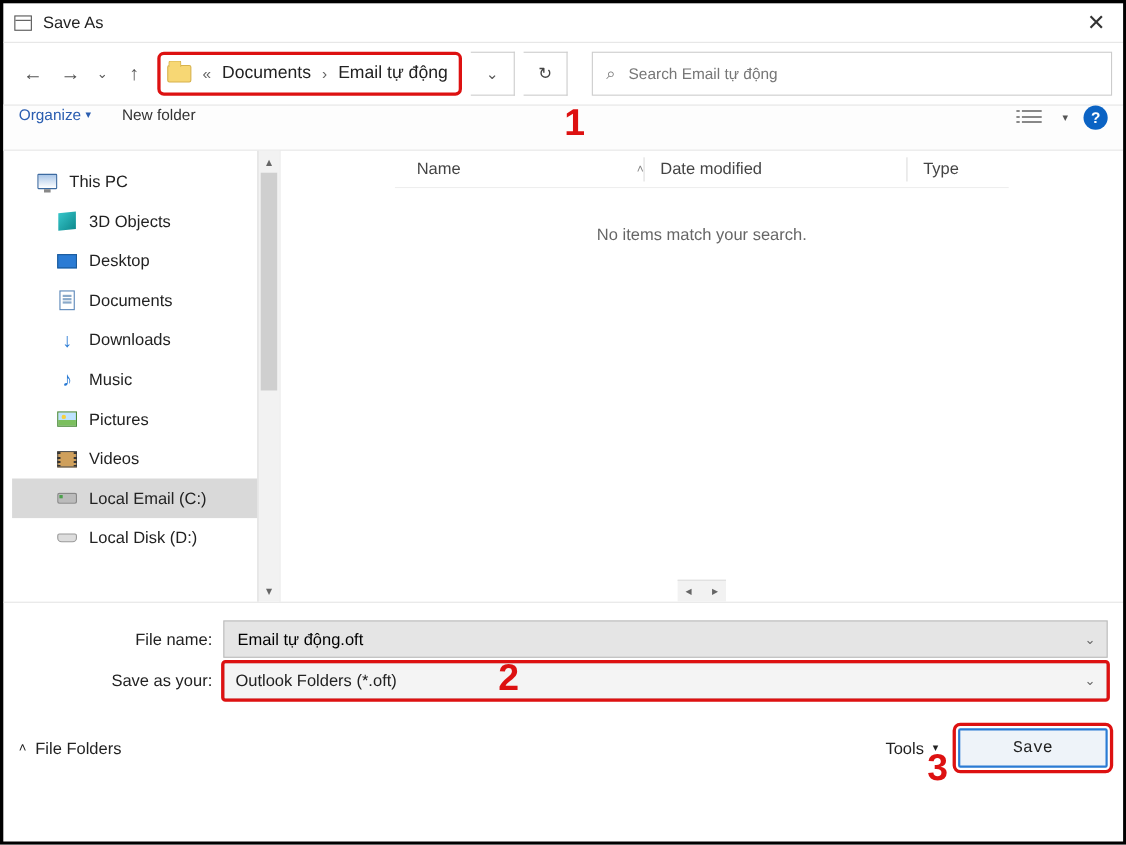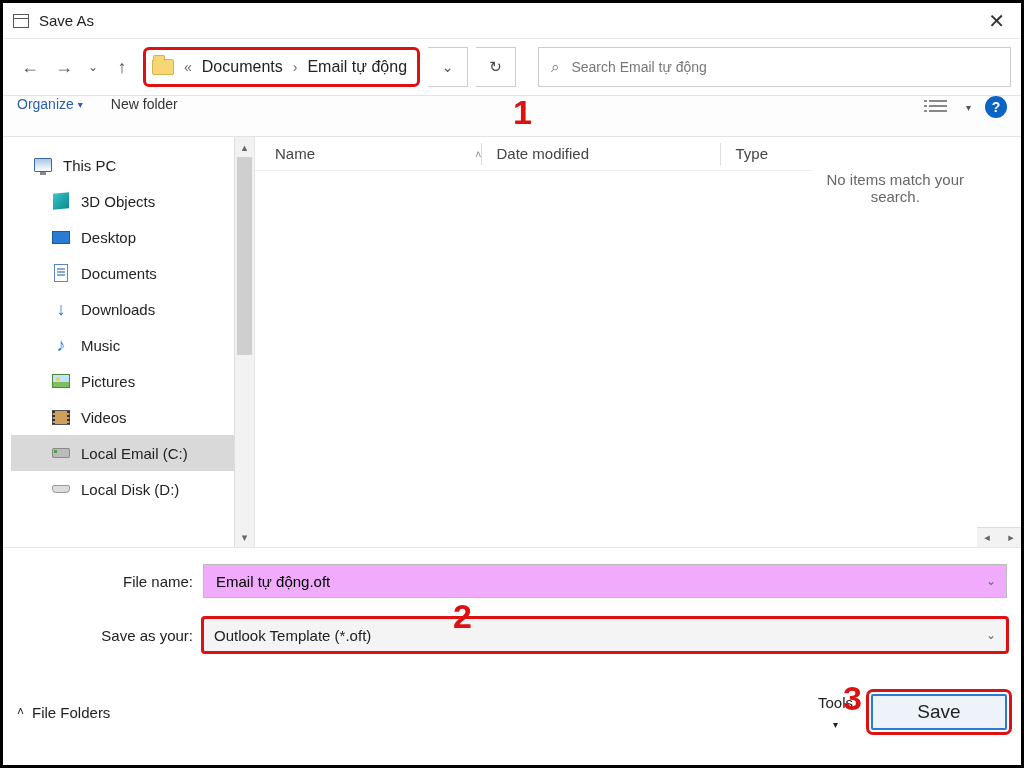--- a/index.html
+++ b/index.html
@@ -47,45 +47,45 @@
   .sidebar { flex:1; padding:10px 0 10px 8px; font-size:15px; }
   .sb-item { display:flex; align-items:center; gap:10px; height:36px; padding-left:22px; }
   .sb-item.sel { background:#d9d9d9; }
   .sb-sub { padding-left:40px; }
   .sb-icon { width:20px; height:18px; display:flex; align-items:center; justify-content:center; flex:0 0 20px; }
   .sb-vscroll { width:20px; background:#f2f2f2; border-left:1px solid #ddd; display:flex; flex-direction:column; }
   .sb-vscroll .sarrow { height:20px; display:flex; align-items:center; justify-content:center; color:#666; font-size:11px; }
   .sb-vscroll .thumb { flex:0 0 198px; background:#cfcfcf; margin:0 2px; }
   .sb-vscroll .track { flex:1; }
 
-  .filepane { flex:1; display:flex; flex-direction:row; }
+  .filepane { flex:1; display:flex; flex-direction:column;align-items:center; }
   .cols { display:flex; height:34px; align-items:center; color:#444; border-bottom:1px solid #eee; font-size:15px; }
   .col-name { flex:1; padding-left:20px; display:flex; align-items:center; gap:160px; }
   .sorticon { font-size:11px; color:#888; }
   .col-div { width:1px; height:22px; background:#ddd; }
   .col-date { width:238px; padding-left:14px; }
   .col-type { width:92px; padding-left:14px; }
   .empty { padding:34px 0 0 0; text-align:center; color:#666; font-size:15px; }
   .hscroll { margin-top:auto; height:20px; display:flex; align-items:center; background:#f2f2f2; border-top:1px solid #ddd; }
   .hscroll .harrow { width:20px; text-align:center; color:#666; font-size:11px; }
   .hscroll .htrack { flex:1; height:14px; background:#cfcfcf; margin:0 2px; }
 
   
   .bottom { border-top:1px solid #e5e5e5; padding:16px 14px 0 14px; }
-  .frow { display:flex; align-items:center; margin-bottom:20px; }
+  .frow { display:flex; align-items:center; margin-bottom:4px; }
   .flabel { width:186px; text-align:right; padding-right:10px; font-size:15px; }
-  .finput { flex:1; height:34px; border:1px solid #bbb; background:#f0abfc; padding:0 10px; font-size:15px; display:flex; align-items:center; justify-content:space-between; }
+  .finput { flex:1; height:34px; border:1px solid #bbb; background:#e5e5e5; padding:0 10px; font-size:15px; display:flex; align-items:center; justify-content:space-between; }
   .finput.redbox { outline:3px solid #d11; outline-offset:-1px; border-radius:2px; }
   .finput .ddicon { color:#666; font-size:12px; }
   .finput input { border:none; outline:none; width:100%; font-size:15px; font-family:inherit; background:transparent; }
 
   .actions { display:flex; align-items:center; padding:22px 14px 14px 14px; gap:18px; }
   .hidefolders { display:flex; align-items:center; gap:8px; font-size:15px; }
-  .tools { margin-left:auto; display:flex; align-items:center; gap:8px; font-size:15px;flex-direction:column; }
-  .btn { width:136px; height:36px; display:flex; align-items:center; justify-content:center; font-size:19px; background:#e6e6e6; border:1px solid #b8b8b8; }
+  .tools { margin-left:auto; display:flex; align-items:center; gap:8px; font-size:15px; }
+  .btn { width:136px; height:36px; display:flex; align-items:center; justify-content:center; font-size:15px; background:#e6e6e6; border:1px solid #b8b8b8;font-family:Liberation Mono, monospace; }
   .btn.primary { border:2px solid #2a7bd4; background:#eef3f9; }
   .btn.redwrap { outline:3px solid #d11; outline-offset:2px; border-radius:2px; }
 
   
   .callout { position:absolute; color:#d11; font-weight:900; font-size:34px; font-family:"Arial Black", Arial, sans-serif; }
   .c1 { left:510px; top:90px; }
   .c2 { left:450px; top:594px; }
   .c3 { left:840px; top:676px; }
 
   
@@ -260,21 +260,21 @@
     <div class="frow">
       <div class="flabel">File name:</div>
       <div class="finput">
         <input type="text" value="Email tự động.oft" style="">
         <span class="ddicon">⌄</span>
       </div>
     </div>
     <div class="frow">
       <div class="flabel">Save as your:</div>
       <div class="finput redbox" style="background:#f4f4f4">
-        <span>Outlook Template (*.oft)</span>
+        <span>Outlook Folders (*.oft)</span>
         <span class="ddicon">⌄</span>
       </div>
     </div>
   </div>
 
   <div class="actions">
     <div class="hidefolders">
       <span style="font-size:12px">˄</span>
       <span>File Folders</span>
     </div>

